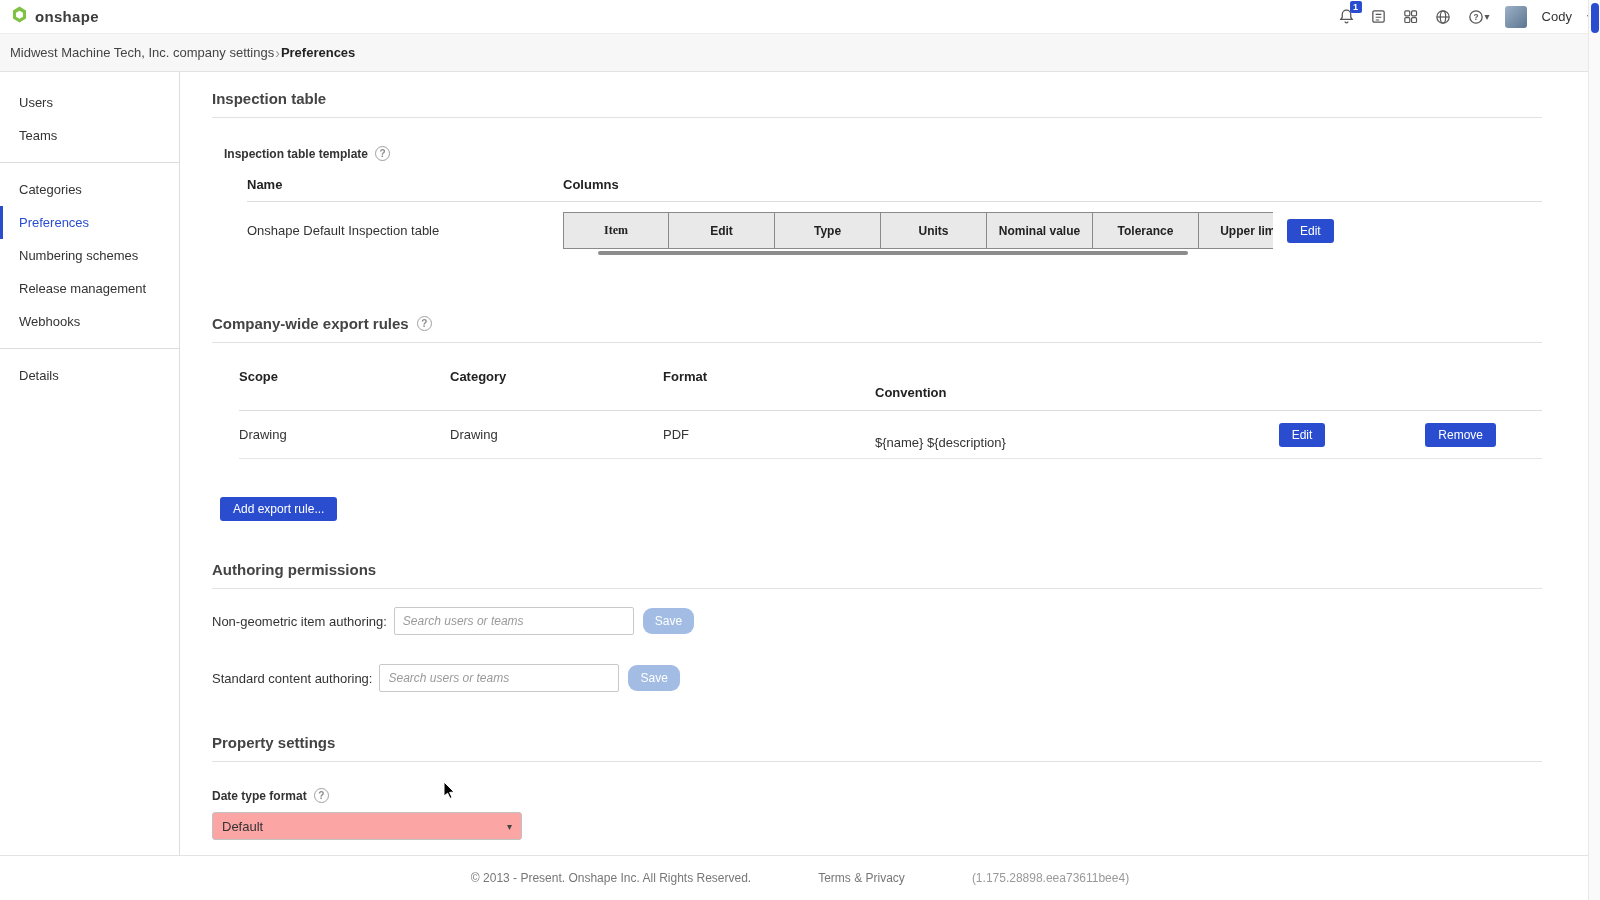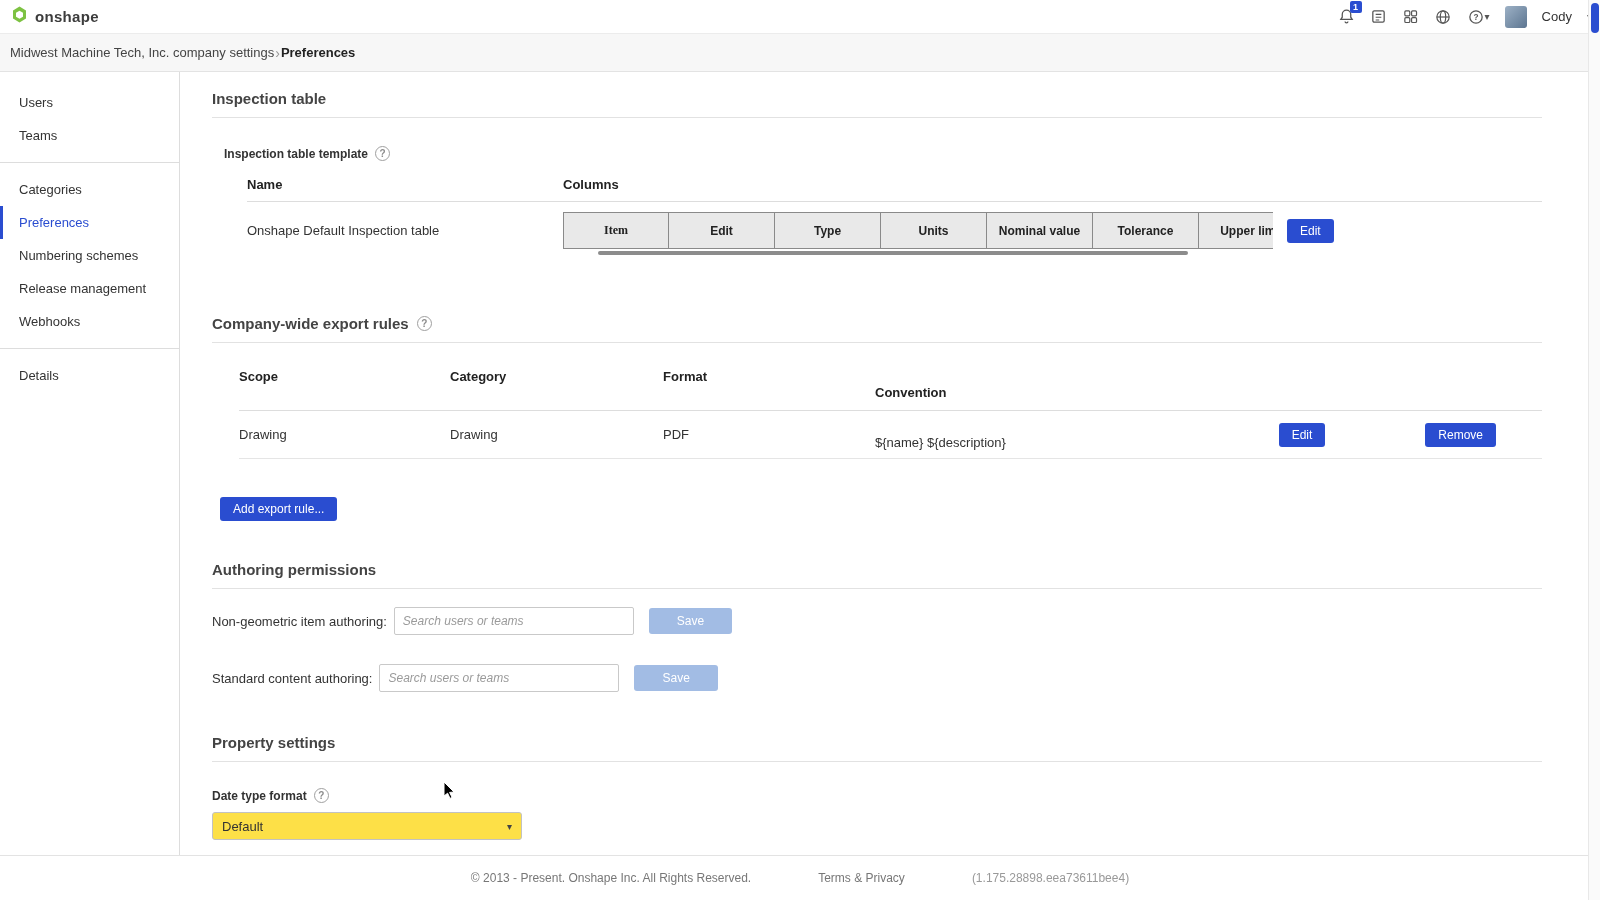--- a/index.html
+++ b/index.html
@@ -64,24 +64,24 @@
   .exp-row .btn-remove { margin-right:46px; }
 
   .add-rule { margin:38px 0 0 8px; }
 
   
   .auth-row { display:flex; align-items:center; margin-top:18px; font-size:13px; }
   .auth-row + .auth-row { margin-top:29px; }
   .auth-label { margin-right:7px; color:#333; }
   .auth-input { width:240px; height:28px; border:1px solid #c9c9c9; border-radius:2px; padding:0 8px; font-size:12px; font-family:inherit; color:#333; }
   .auth-input::placeholder { font-style:italic; color:#9a9a9a; }
-  .auth-save { margin-left:15px; padding:6px 28px; }
-
-  
-  .dropdown { margin-top:9px; width:310px; height:28px; border:1px solid #c2c2c2; border-radius:3px; background:#fde047; display:flex; align-items:center; justify-content:space-between; padding:0 9px; font-size:13px; color:#333; cursor:pointer; }
+  .auth-save { margin-left:9px; padding:6px 12px;border-radius:9px; }
+
+  
+  .dropdown { margin-top:9px; width:310px; height:28px; border:1px solid #c2c2c2; border-radius:3px; background:#fca5a5; display:flex; align-items:center; justify-content:space-between; padding:0 9px; font-size:13px; color:#333; cursor:pointer; }
   .dropdown .caret { color:#444; }
   .save-props { margin-top:22px; padding:7px 14px; }
 
   
   .footer { height:45px; border-top:1px solid #e3e3e3; display:flex; align-items:center; justify-content:center; gap:67px; font-size:12px; color:#777; }
   .footer .version { color:#999; }
   .footer .terms { cursor:pointer; }
 
   
   .scrollbar { position:absolute; top:0; right:0; bottom:0; width:12px; background:#fafafa; border-left:1px solid #e8e8e8; z-index:10; }

